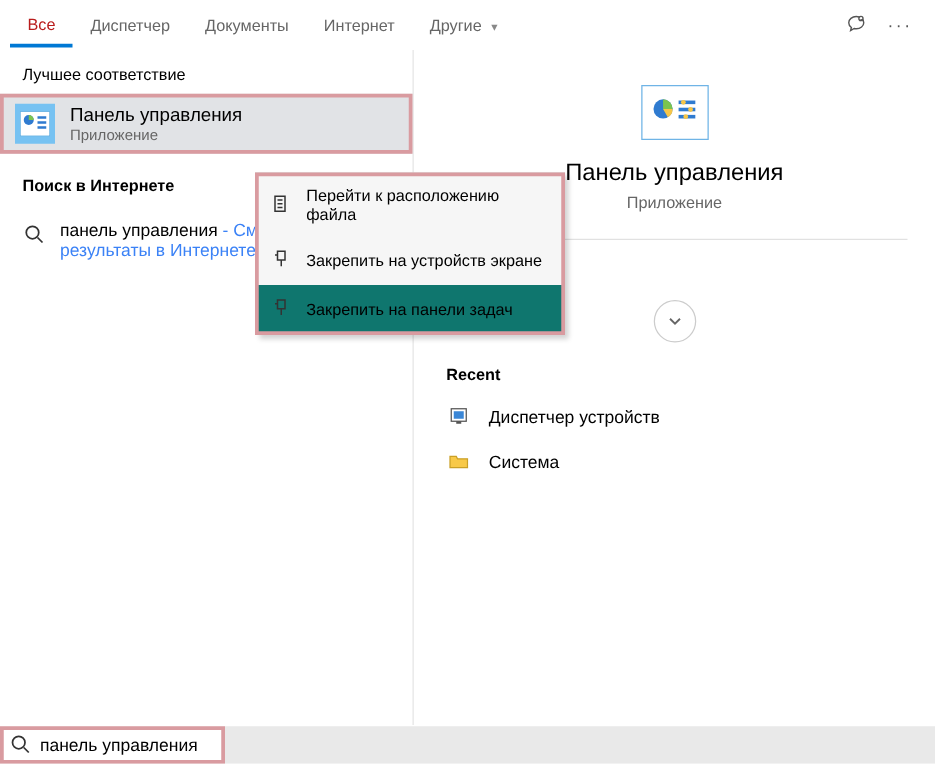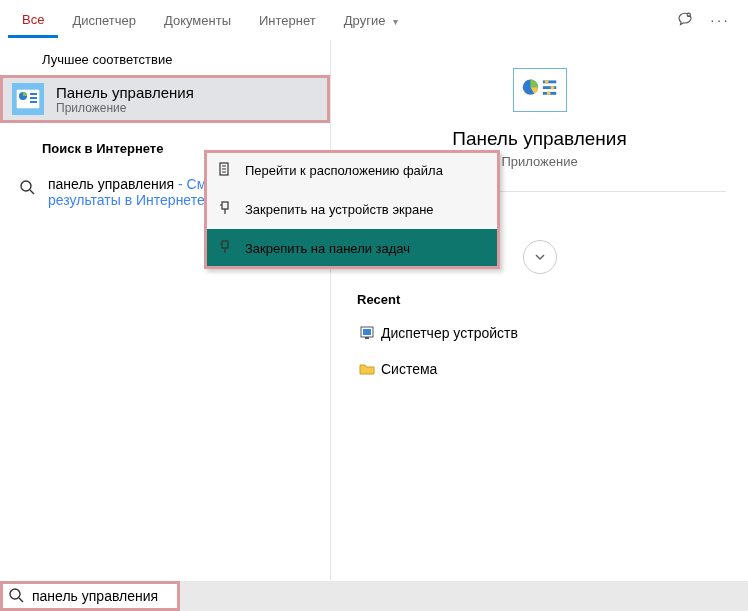--- a/index.html
+++ b/index.html
@@ -49,21 +49,20 @@
   }
   .right {
     flex: 1;
     border-left: 1px solid #e5e5e5;
     padding: 0;
   }
   .section-header {
     font-size: 13px;
     padding: 12px 18px 8px;
     color: #000;
-    margin-left: 24px;
   }
   .best-match {
     display: flex;
     align-items: center;
     background: #e1e3e6;
     padding: 8px 12px;
     margin: 0;
     outline: 3px solid #d99ba0;
     outline-offset: -3px;
   }
@@ -90,25 +89,25 @@
   .left-item .icon {
     width: 18px; height:18px; flex-shrink:0;
     display:flex; align-items:center; justify-content:center;
     margin-top:2px;
   }
   .left-item .t1 { font-size: 14px; }
   .left-item .t2 { font-size: 14px; color:#3b82f6; }
   .context-menu {
     position: absolute;
     left: 204px;
-    top: 110px;
+    top: 98px;
     background: #f6f6f6;
     border: 1px solid #ccc;
     box-shadow: 3px 3px 4px rgba(0,0,0,.18);
-    width: 296px;
+    width: 248px;
     z-index: 20;
     outline: 3px solid #d99ba0;
     outline-offset: -3px;
   }
   .context-menu .menu-item {
     display: flex;
     align-items: center;
     padding: 10px 12px;
     gap: 12px;
     font-size: 13px;
@@ -126,21 +125,21 @@
     border:1px solid #6fb4e6;
     background:#fff;
     margin: 0 auto 16px;
     display:flex; align-items:center; justify-content:center;
     gap:4px;
     padding:4px;
   }
   .right .hero h2 { font-weight: normal; font-size: 19px; margin-top:4px; }
   .right .hero .sub { color:#666; font-size:13px; margin-top:4px; }
   .right .row {
-    display:flex; align-items:flex-start; gap:4px;
+    display:flex; align-items:flex-start; gap:14px;
     padding: 10px 26px;
     font-size:14px;
     cursor:default;
   }
   .right .row .ricon { width:20px; display:flex; align-items:center; justify-content:center; }
   .divider {
     height:1px; background:#e1e1e1; margin: 6px 22px;
   }
   .chevron-circle {
     width:34px; height:34px; border:1px solid #ccc; border-radius:50%;

